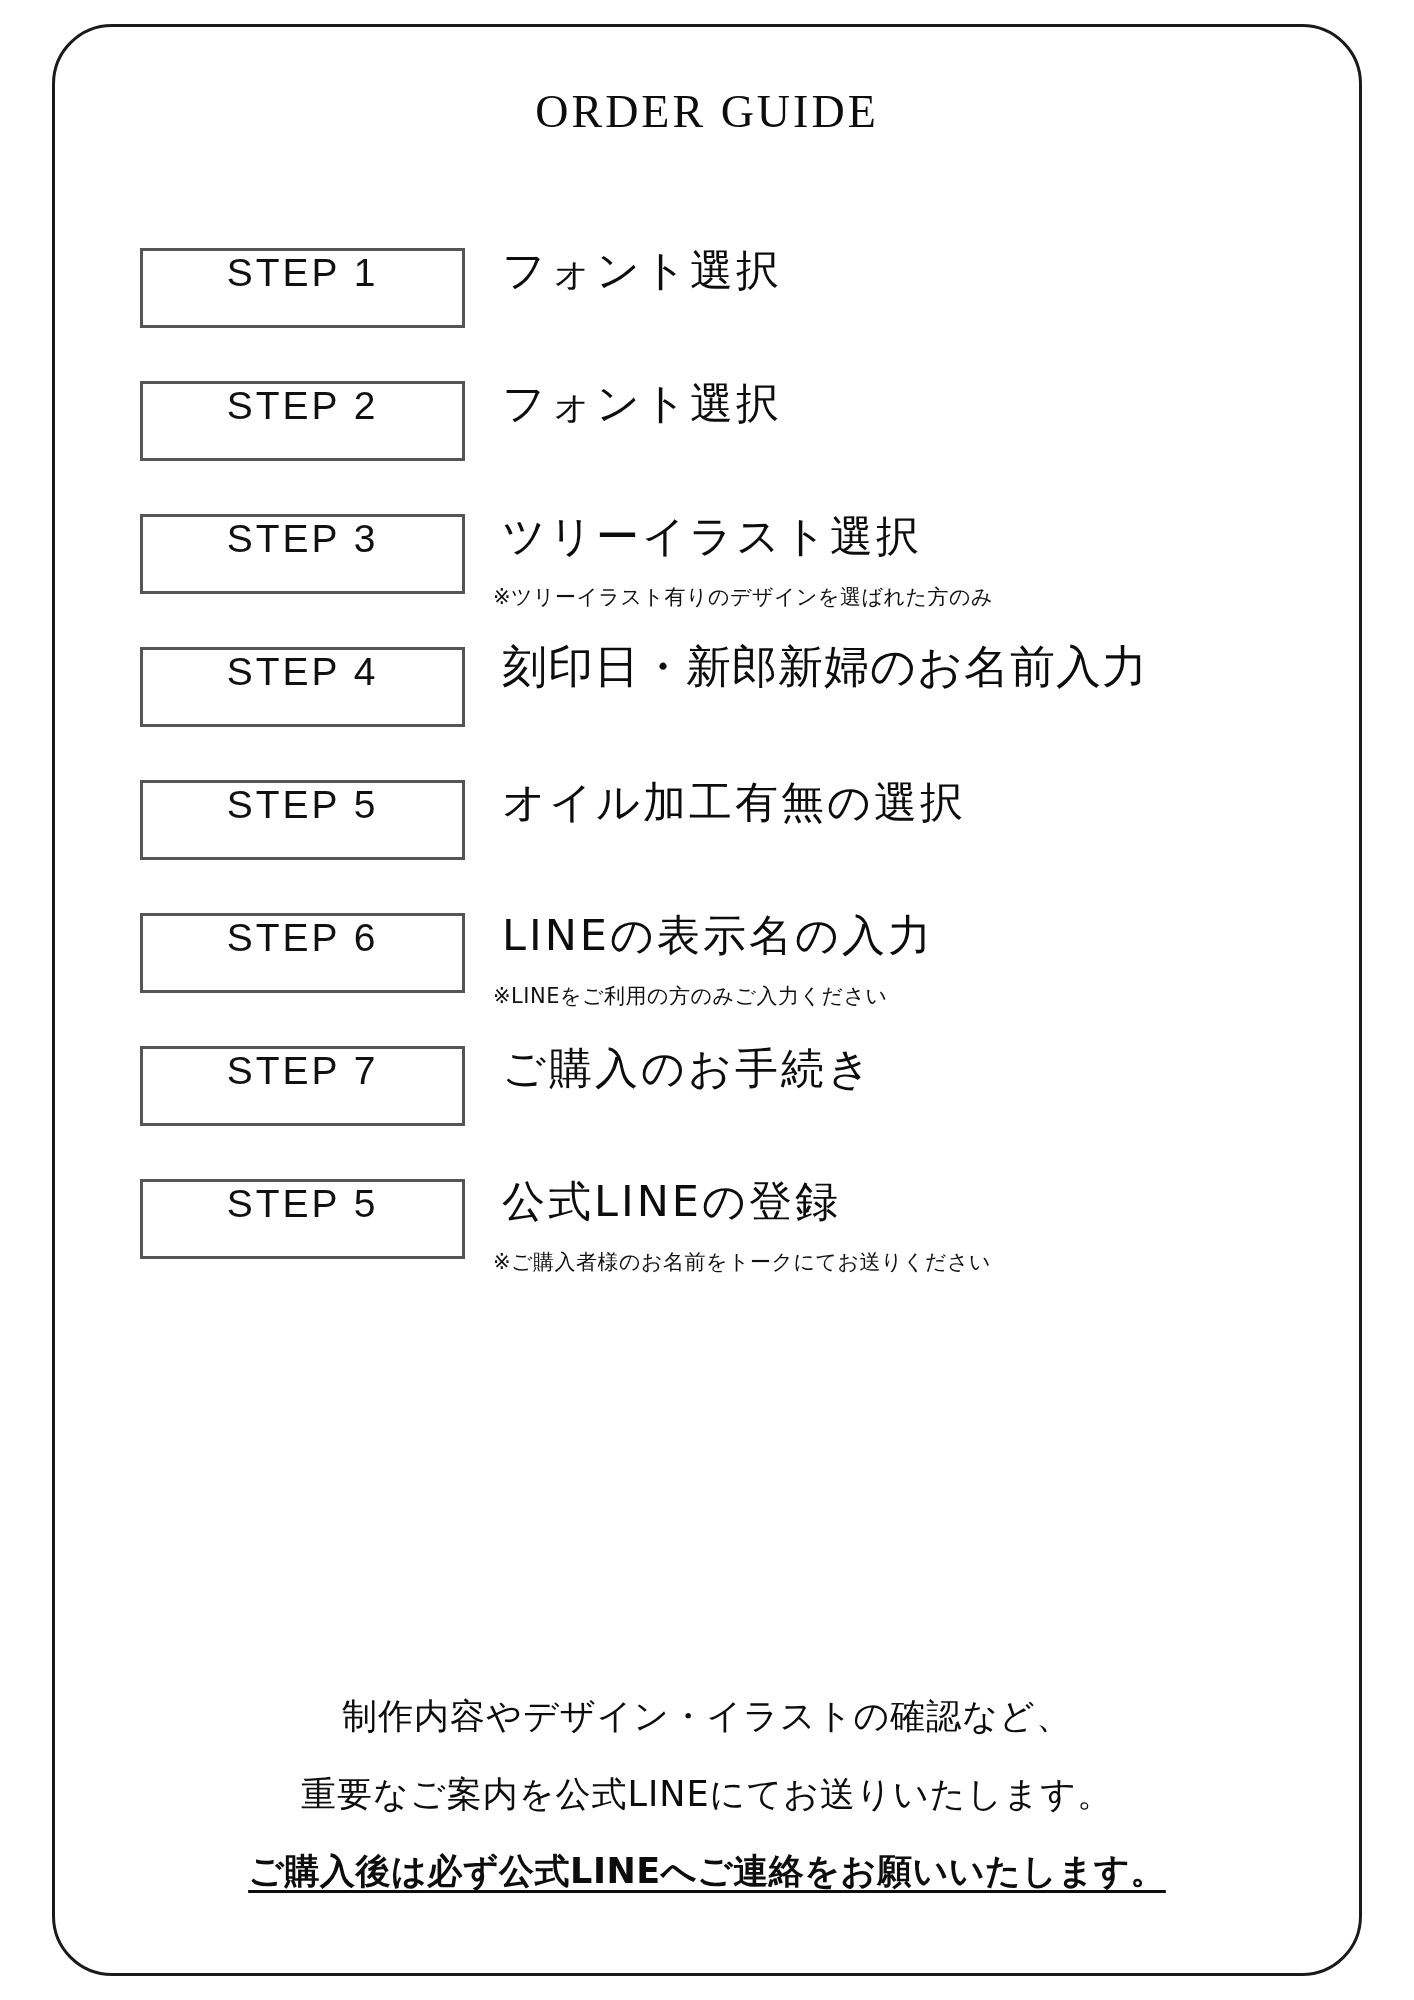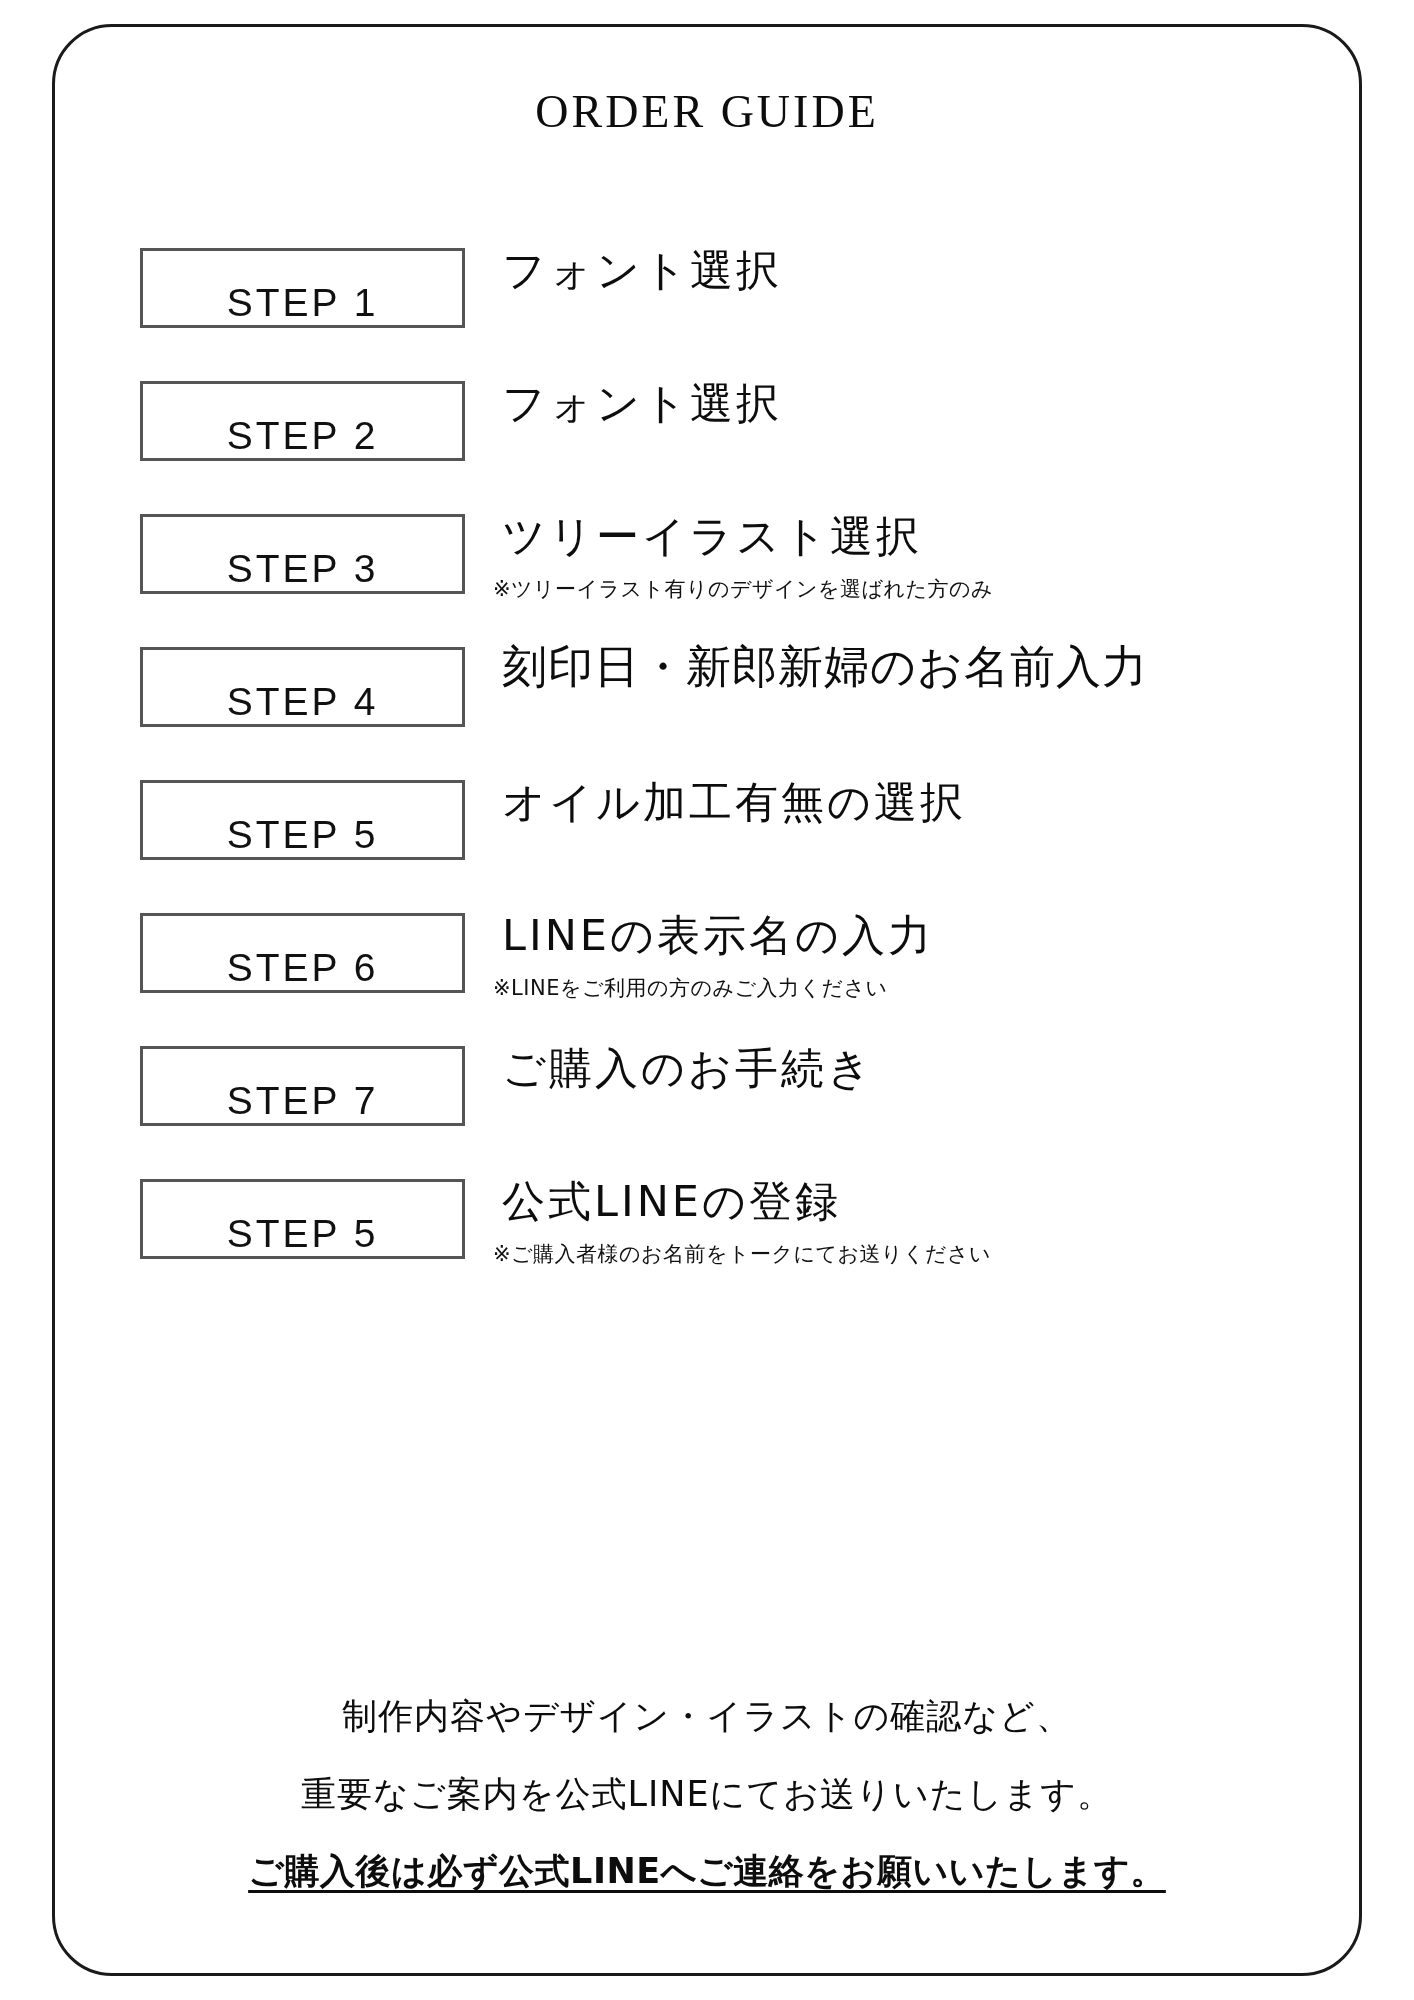--- a/index.html
+++ b/index.html
@@ -60,21 +60,21 @@
   .step-badge {
     position: absolute;
     left: 85px;
     top: 16px;
     width: 325px;
     height: 80px;
     box-sizing: border-box;
     border: 3px solid #555555;
     background: #ffffff;
     display: flex;
-    align-items: flex-end;
+    align-items: flex-start;
     justify-content: center;
   }
 
   .step-badge-label {
     font-family: "Liberation Sans", "DejaVu Sans", sans-serif;
     font-size: 39px;
     letter-spacing: 3px;
     color: #111111;
     font-weight: 400;
     white-space: nowrap;
@@ -102,21 +102,21 @@
     font-size: 45px;
     letter-spacing: 1.5px;
   }
 
   .step-note {
     font-family: "DejaVu Sans", "Liberation Sans", sans-serif;
     font-size: 21px;
     line-height: 1.3;
     letter-spacing: 0.5px;
     color: #111111;
-    margin-top: 12px;
+    margin-top: 20px;
     white-space: nowrap;
   }
 
   .step-title.tight {
     letter-spacing: 1px;
     font-family: Liberation Mono, monospace;
   }
 
   
   #footer {

